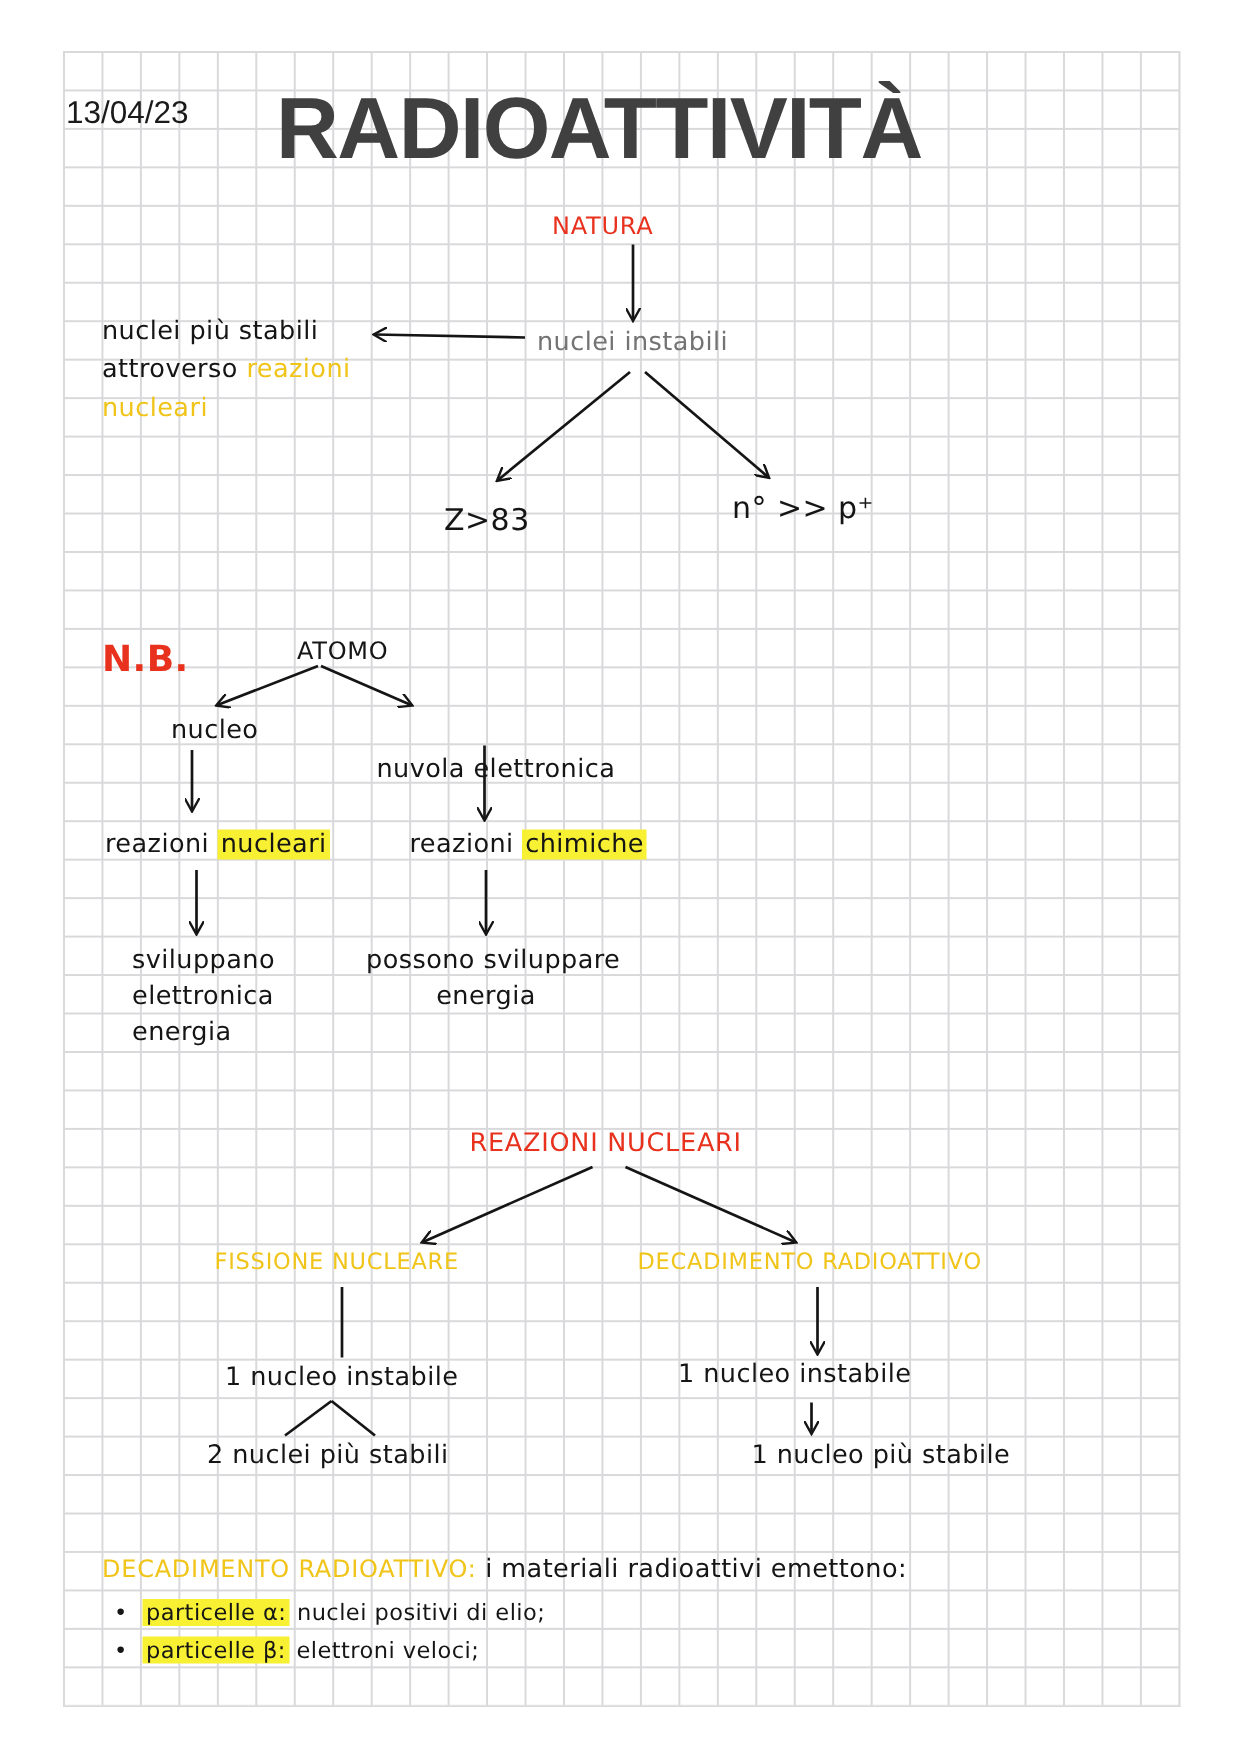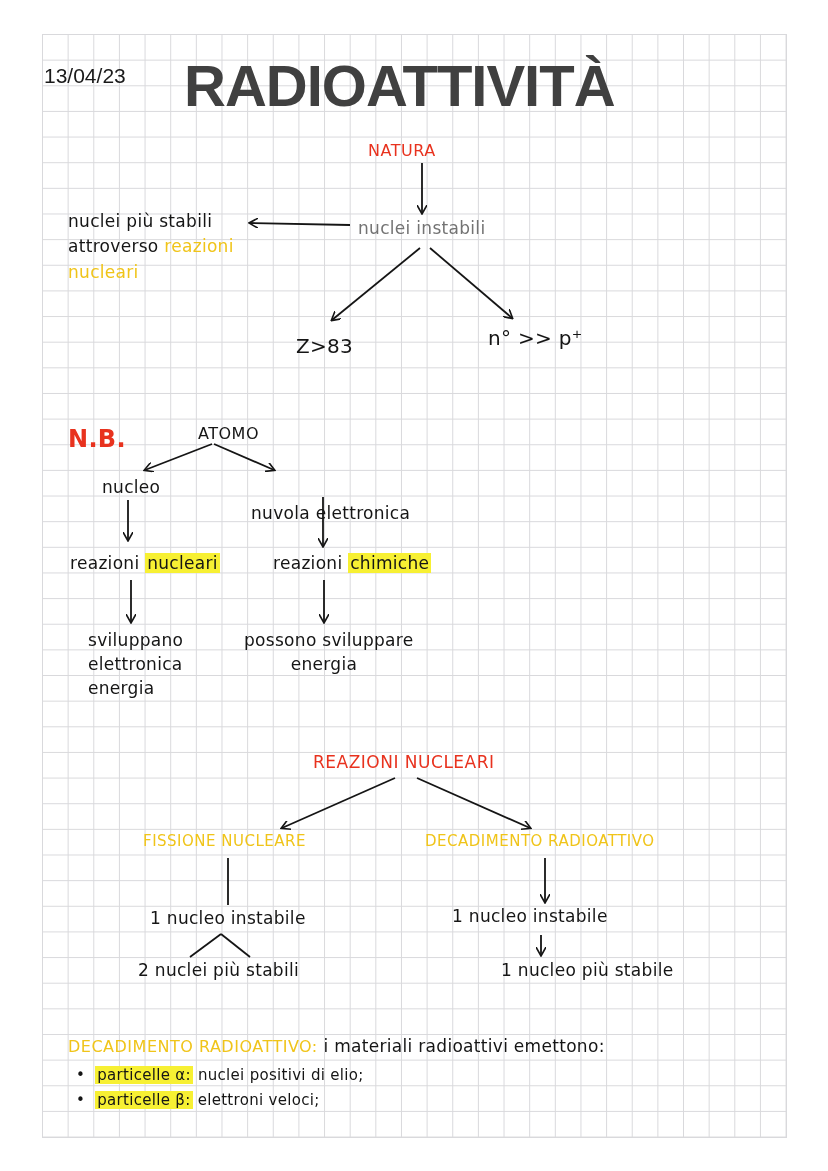--- a/index.html
+++ b/index.html
@@ -41,21 +41,21 @@
 <div class="abs hw" style="left:68px; top:236px;text-align:center;">
   <span>attroverso</span>
   <span class="yellow">reazioni</span>
 </div>
 <div class="abs hw yellow" style="left:68px; top:262px;">nucleari</div>
 <div class="abs hw" style="left:296px; top:334px; font-size:20px;">Z&gt;83</div>
 <div class="abs hw" style="left:488px; top:326px; font-size:20px;">n° &gt;&gt; p⁺</div>
 
 <div class="abs hw red" style="left:68px; top:425px; font-size:24px; font-weight:bold;text-align:right;">N.B.</div>
 <div class="abs hw caps" style="left:182px; top:424px;margin-left:16px;">ATOMO</div>
-<div class="abs hw" style="left:102px; top:477px;">nucleo</div>
+<div class="abs hw" style="left:114px; top:477px;">nucleo</div>
 <div class="abs hw" style="left:251px; top:503px;">nuvola elettronica</div>
 <div class="abs hw" style="left:70px; top:553px;">
   <span>reazioni</span>
   <span class="hl">nucleari</span>
 </div>
 <div class="abs hw" style="left:273px; top:553px;">
   <span>reazioni</span>
   <span class="hl">chimiche</span>
 </div>
 <div class="abs hw" style="left:88px; top:628px; text-align:left; width:90px; line-height:24px;">

